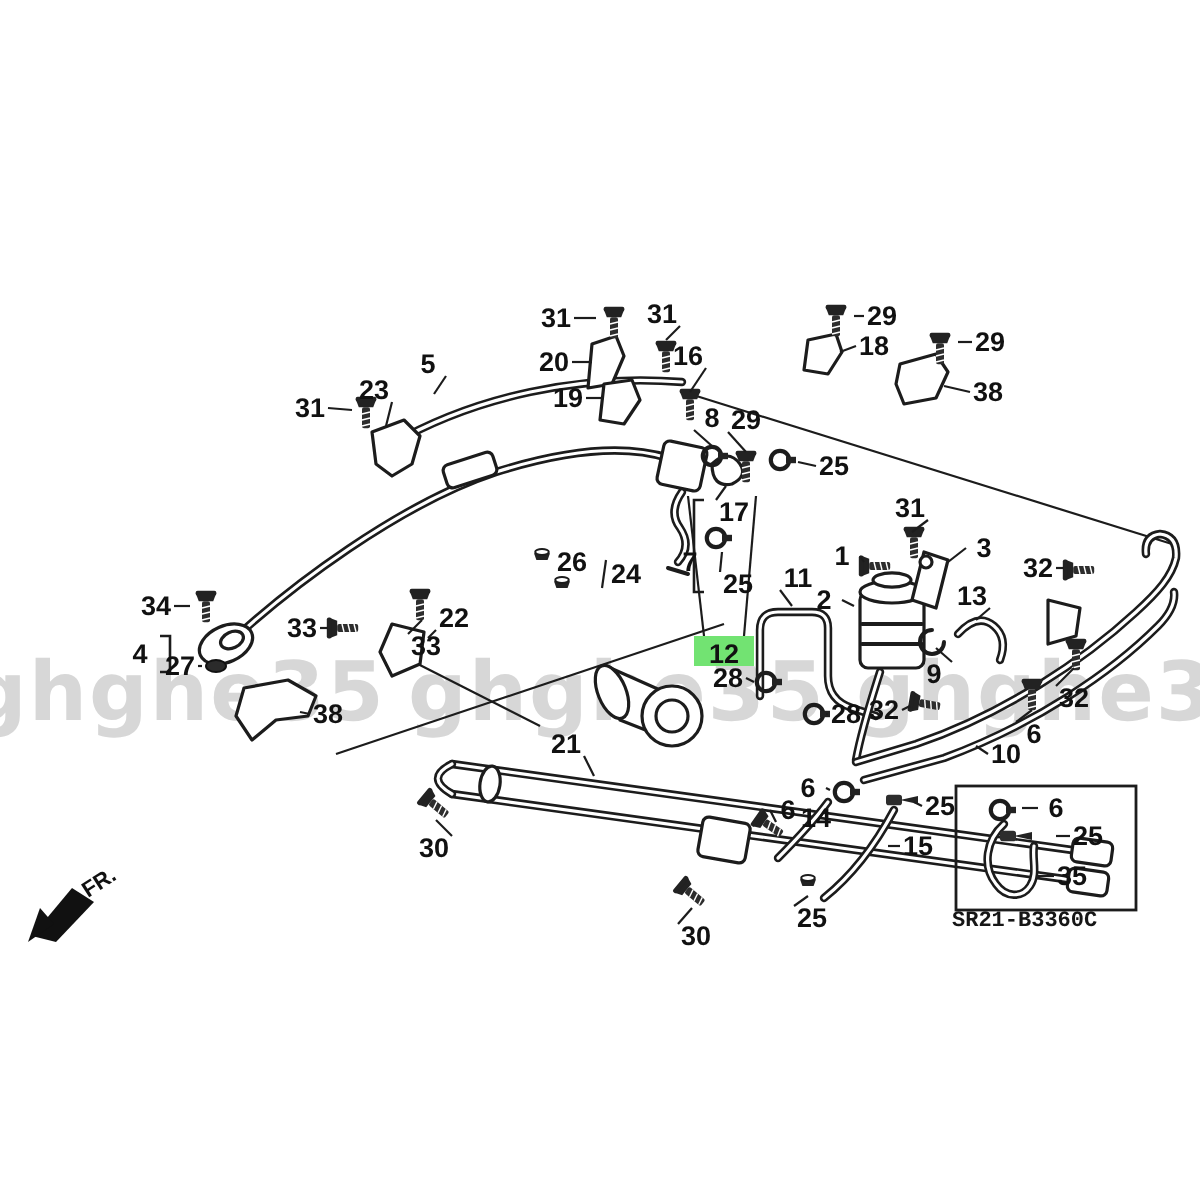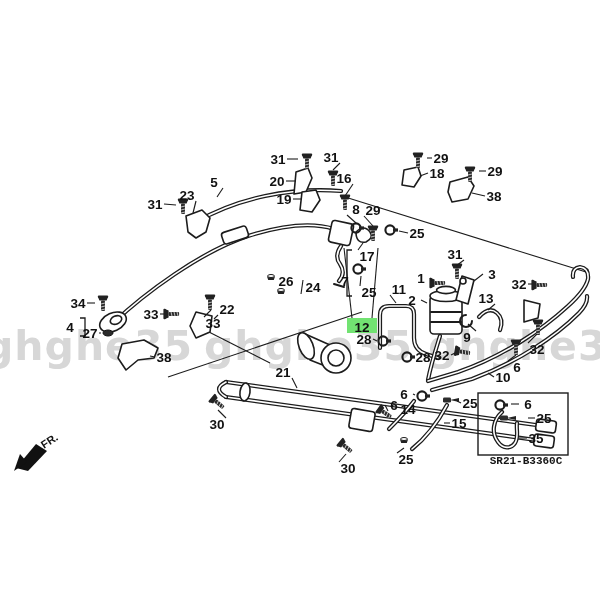--- a/index.html
+++ b/index.html
@@ -9,21 +9,21 @@
     font-size:41px;letter-spacing:1px;color:#d7d7d7;user-select:none;white-space:nowrap;}
   #wm1{left:-16px;} #wm2{left:204px;} #wm3{left:428px;}
   svg{position:absolute;left:0;top:0;}
   .ln{stroke:#1c1c1c;fill:none;}
   .tube{stroke:#1c1c1c;stroke-width:4.2;fill:none;stroke-linecap:round;stroke-linejoin:round;}
   .thin{stroke:#1c1c1c;stroke-width:2;fill:none;stroke-linecap:round;}
   .part{fill:#ffffff;stroke:#1c1c1c;stroke-width:1.6;stroke-linejoin:round;}
   .dark{fill:#2b2b2b;stroke:#111;stroke-width:1;}
   .leader{stroke:#1c1c1c;stroke-width:1.1;}
   .plabel{font-family:"Liberation Sans",sans-serif;font-weight:bold;font-size:13.5px;fill:#111;}
-  #caption{position:absolute;left:476px;top:455px;width:100px;text-align:center;
+  #caption{position:absolute;left:476px;top:455px;width:100px;
     font-family:"Liberation Mono",monospace;font-weight:bold;font-size:11px;color:#161616;
     letter-spacing:0px;white-space:nowrap;}
 </style>
 </head>
 <body>
 
 <div id="stage">
 
   <span class="wm" id="wm1">ghghe35</span>
   <span class="wm" id="wm2">ghghe35</span>

